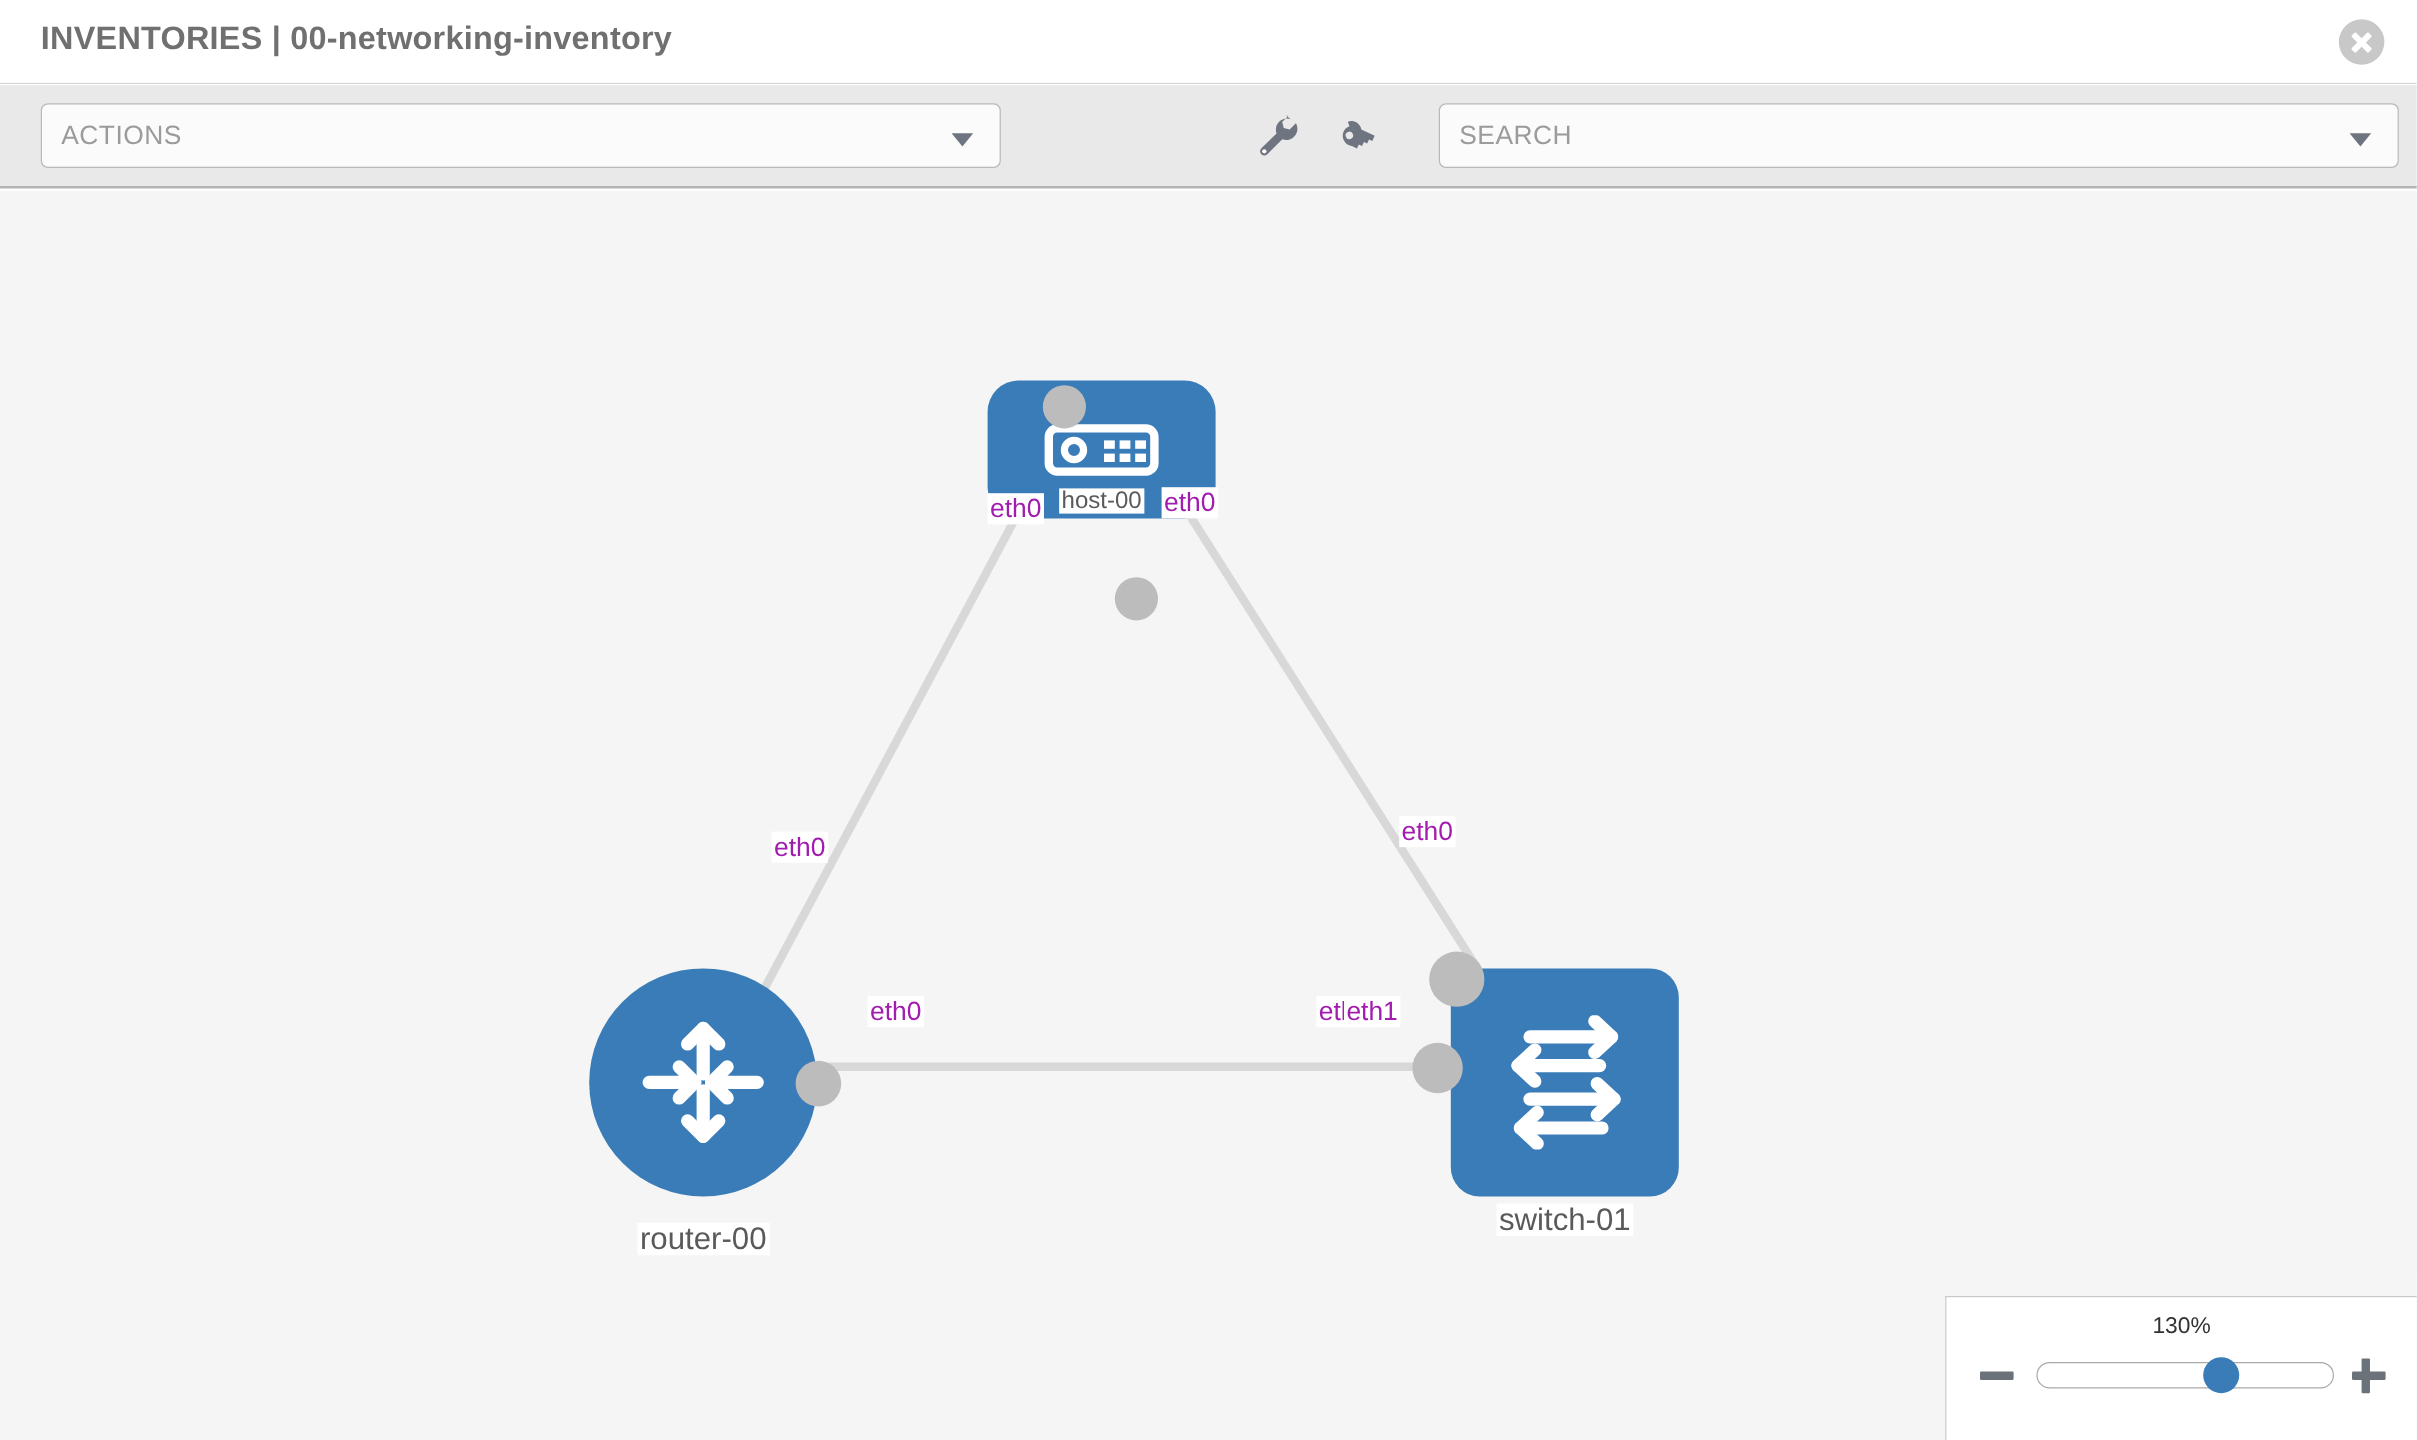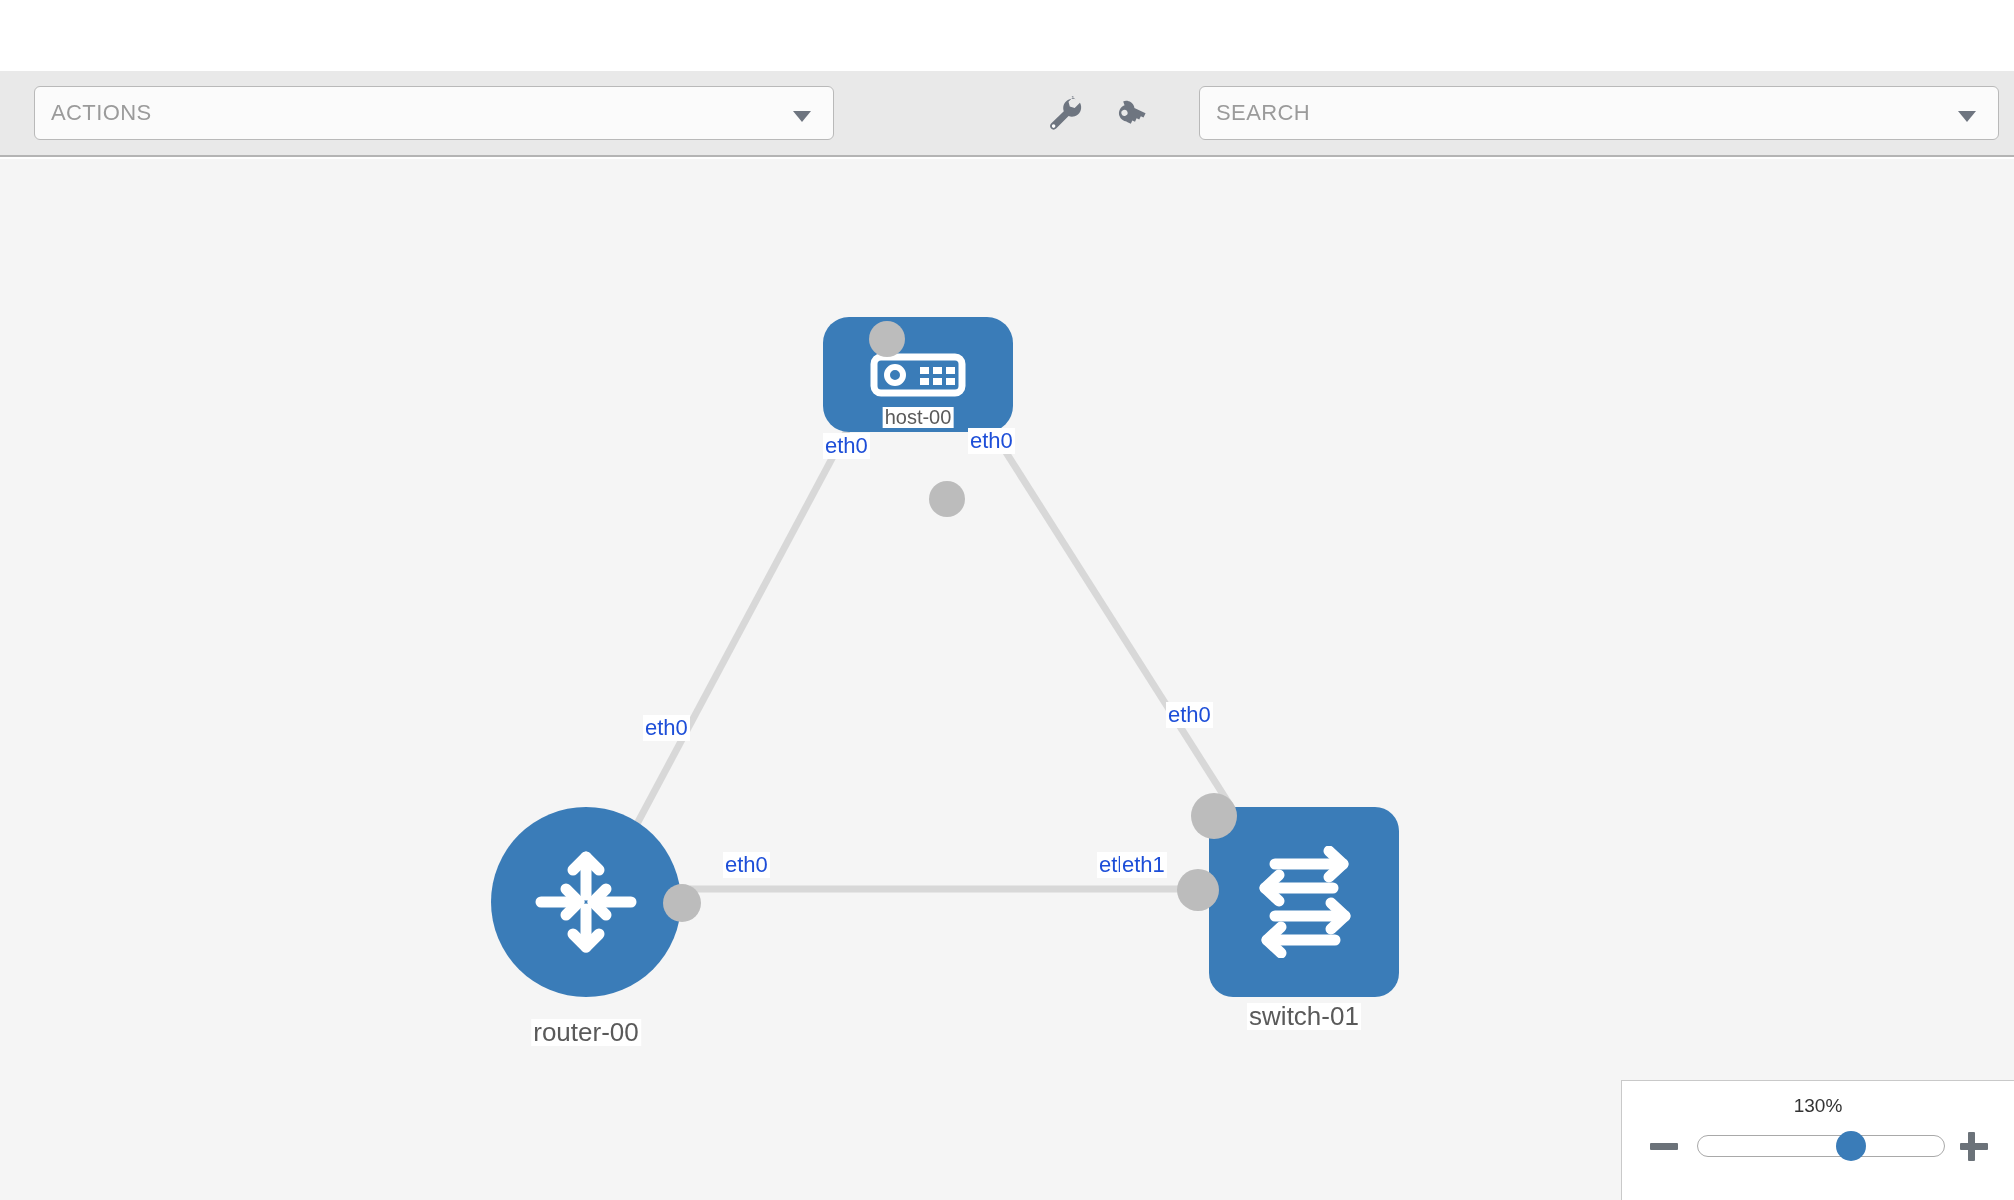--- a/index.html
+++ b/index.html
@@ -196,26 +196,25 @@
     position: absolute;
     background: #bcbcbc;
     border-radius: 50%;
     z-index: 1;
   }
 
   
   .edge-label {
     position: absolute;
     font-size: 22px;
-    color: #1d4ed8;
+    color: #a21caf;
     background: #ffffff;
     padding: 0 2px;
     white-space: nowrap;
     z-index: 4;
-    margin-top: 22px;
   }
 
   
   .zoom-panel {
     position: absolute;
     left: 1621px;
     top: 1080px;
     width: 393px;
     height: 120px;
     background: #ffffff;
@@ -277,20 +276,24 @@
     border-radius: 50%;
     background: #3a7cb8;
     cursor: grab;
   }
 </style>
 </head>
 <body>
 
 <div id="app">
 
+  <div class="header">
+    <div class="header-title">INVENTORIES | 00-networking-inventory</div>
+    <button class="close-btn" aria-label="close"></button>
+  </div>
 
   <div class="toolbar">
 
     <div class="select-box" id="actions-select">
       <span class="label">ACTIONS</span>
       <span class="caret"></span>
     </div>
 
     <div class="tool-icon" id="wrench-icon">
       <svg width="40" height="38" viewBox="0 0 40 38">

